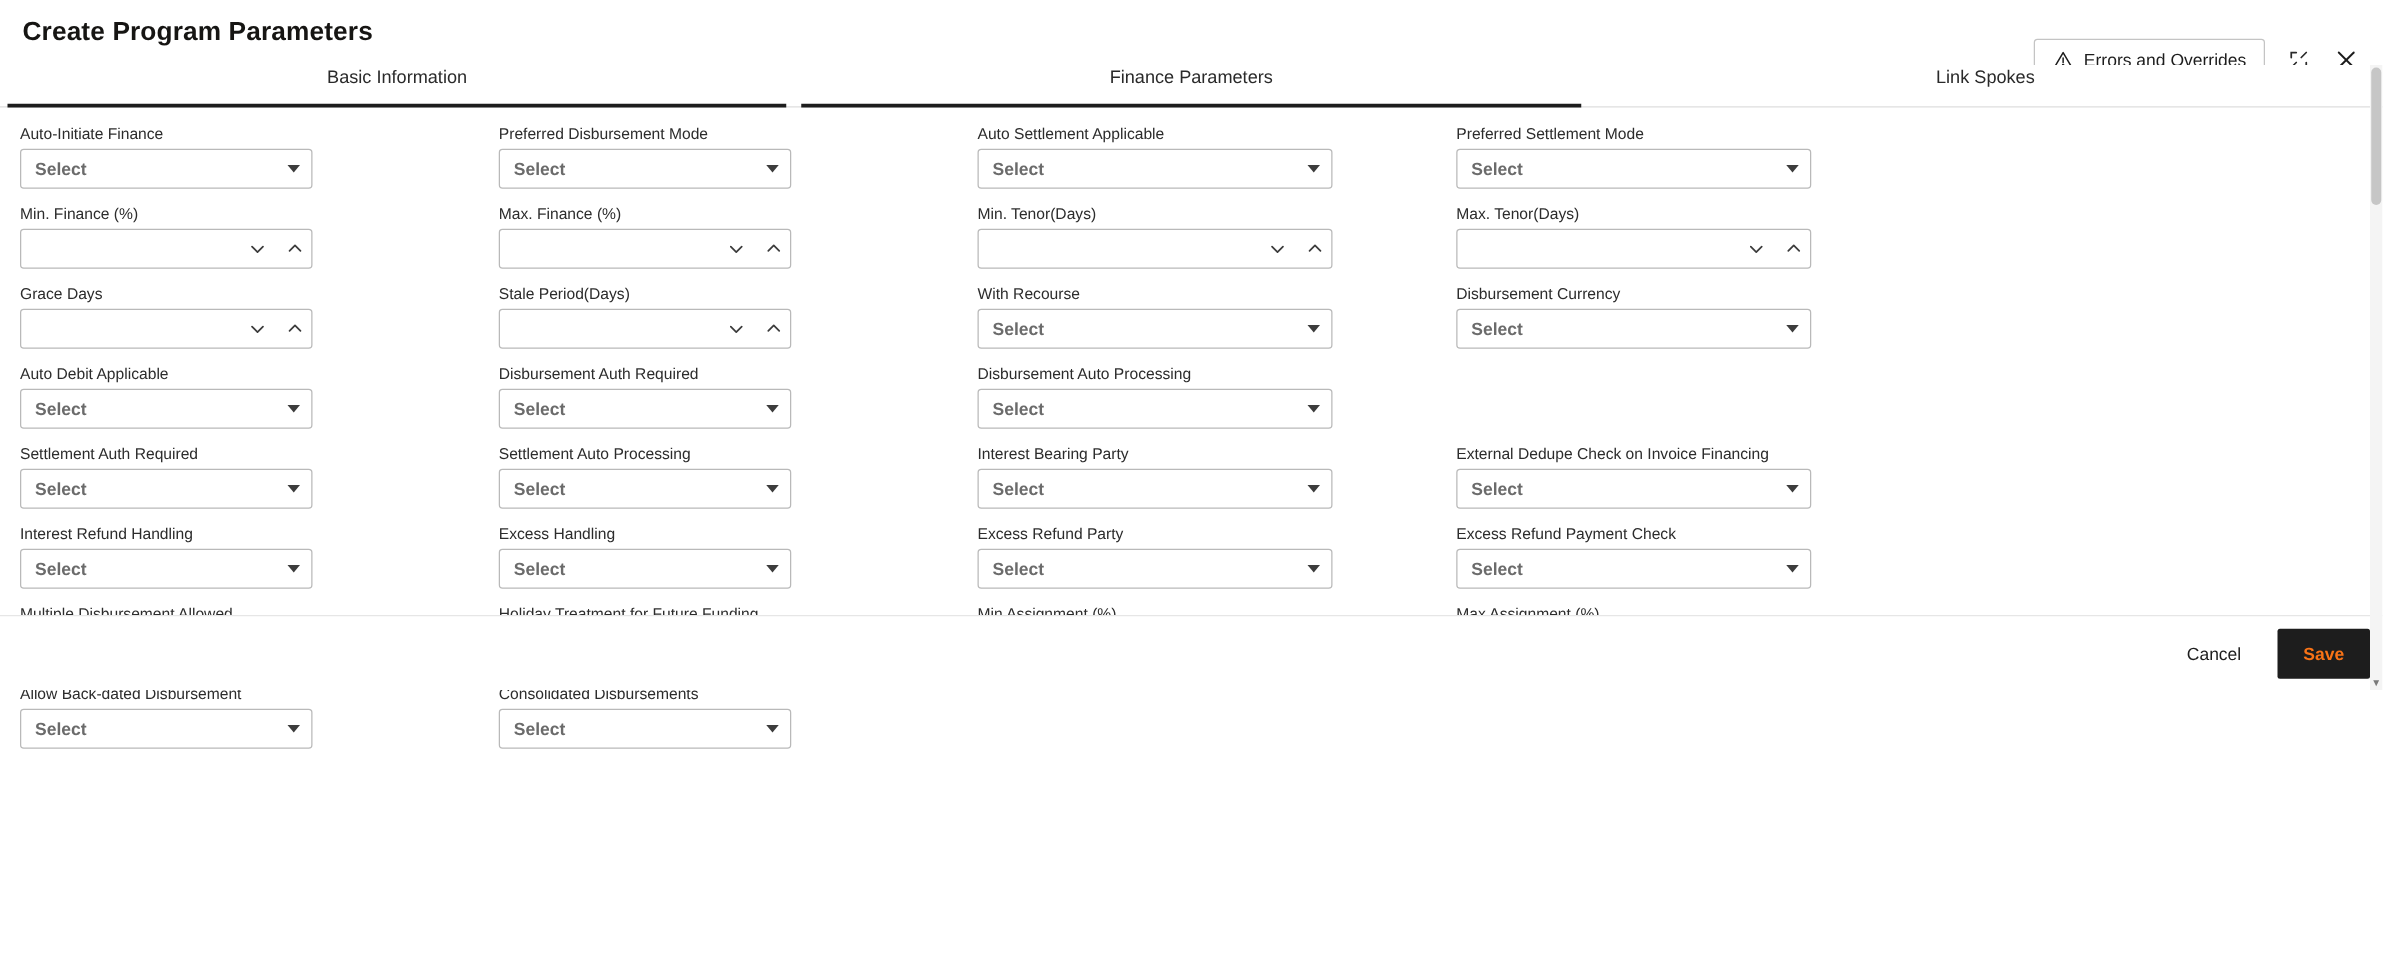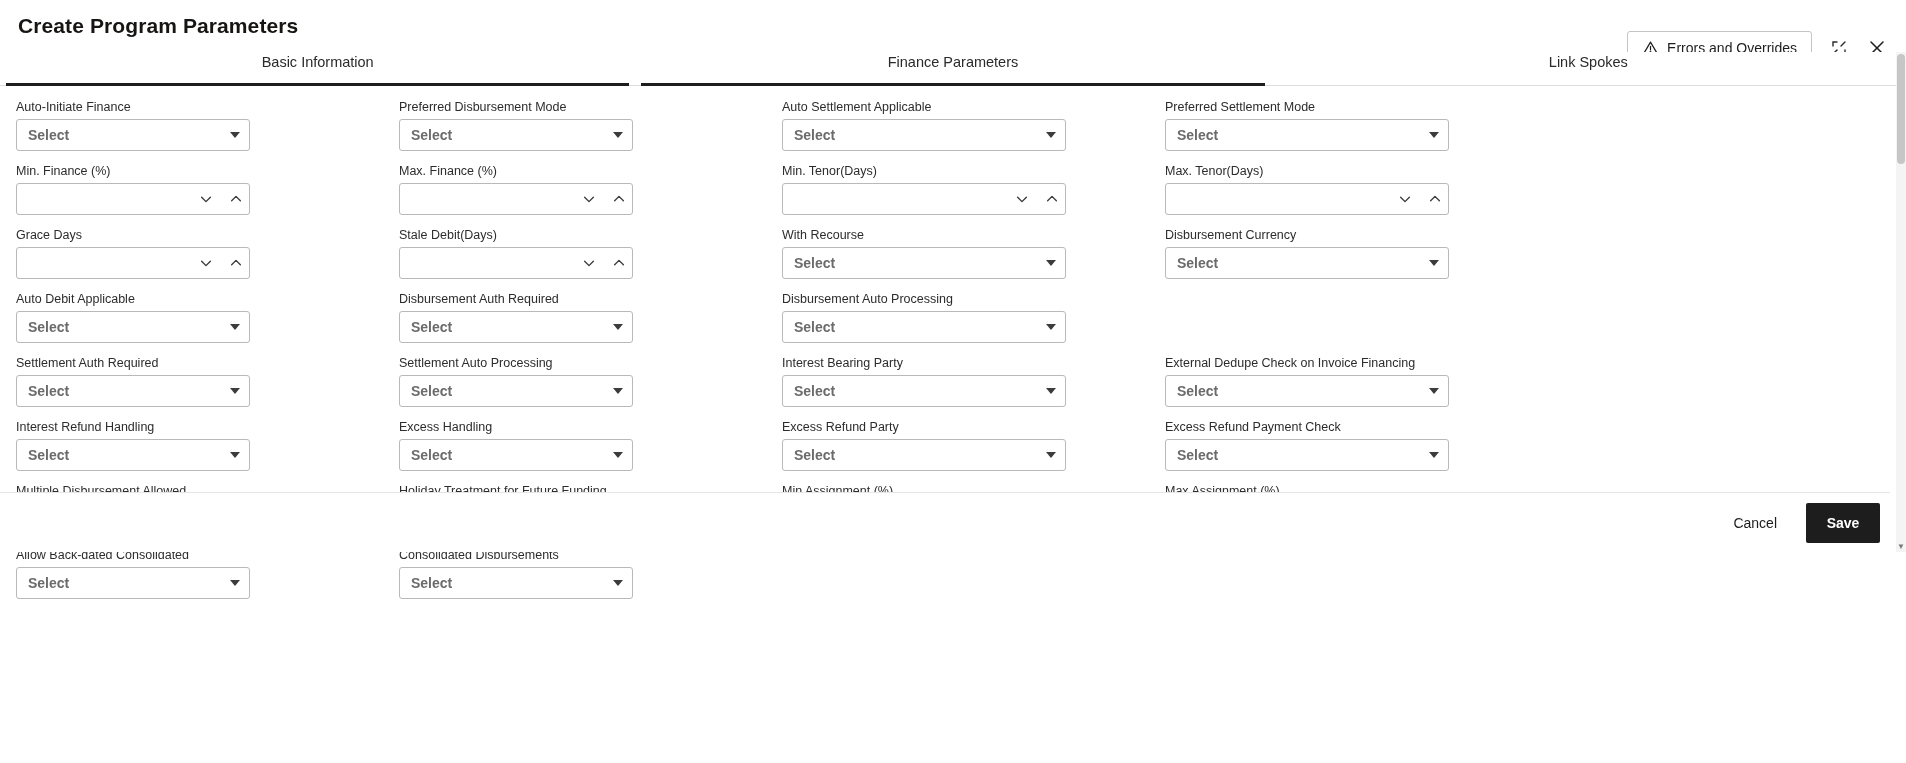--- a/index.html
+++ b/index.html
@@ -148,21 +148,21 @@
   .spin .chev { width: 14px; height: 14px; color: #3c3c3c; }
   .spin .chev svg { display: block; }
 
   
   .col3 .control { width: 284px; }
   .col4 .control { width: 284px; }
 
   
   .footer {
     position: absolute;
-    left: 0; right: 16px; bottom: 0;
+    left: 0; right: 0; bottom: 0;
     height: 60px;
     background: #ffffff;
     border-top: 1px solid #e6e6e6;
     display: flex;
     align-items: center;
     justify-content: flex-end;
     padding-right: 10px;
     gap: 14px;
   }
   .btn-cancel {
@@ -174,21 +174,21 @@
     font-size: 14px;
     color: #1d1d1d;
     cursor: pointer;
     border-radius: 3px;
   }
   .btn-save {
     min-width: 74px;
     height: 40px;
     padding: 0 18px;
     background: #1d1d1d;
-    color: #ffffff;
+    color: #f97316;
     border: none;
     font-size: 14px;
     font-weight: bold;
     cursor: pointer;
     border-radius: 2px;
   }
 
   
   .scrollbar {
     position: absolute;
@@ -379,21 +379,21 @@
               </span>
               <span class="chev">
                 <svg viewBox="0 0 16 16" fill="none" stroke="currentColor" stroke-width="1.6" stroke-linecap="round" stroke-linejoin="round">
                   <path d="M3 10 L8 5 L13 10"></path>
                 </svg>
               </span>
             </span>
           </div>
         </div>
         <div class="field col2">
-          <div class="label">Stale Debit(Days)</div>
+          <div class="label">Stale Period(Days)</div>
           <div class="control">
             <span class="value"></span>
             <span class="spin">
               <span class="chev">
                 <svg viewBox="0 0 16 16" fill="none" stroke="currentColor" stroke-width="1.6" stroke-linecap="round" stroke-linejoin="round">
                   <path d="M3 6 L8 11 L13 6"></path>
                 </svg>
               </span>
               <span class="chev">
                 <svg viewBox="0 0 16 16" fill="none" stroke="currentColor" stroke-width="1.6" stroke-linecap="round" stroke-linejoin="round">
@@ -539,21 +539,21 @@
               </span>
               <span class="chev">
                 <svg viewBox="0 0 16 16" fill="none" stroke="currentColor" stroke-width="1.6" stroke-linecap="round" stroke-linejoin="round">
                   <path d="M3 10 L8 5 L13 10"></path>
                 </svg>
               </span>
             </span>
           </div>
         </div>
         <div class="field col1">
-          <div class="label">Allow Back-dated Consolidated</div>
+          <div class="label">Allow Back-dated Disbursement</div>
           <div class="control">
             <span class="value">Select</span>
             <span class="caret"></span>
           </div>
         </div>
         <div class="field col2">
           <div class="label">Consolidated Disbursements</div>
           <div class="control">
             <span class="value">Select</span>
             <span class="caret"></span>

